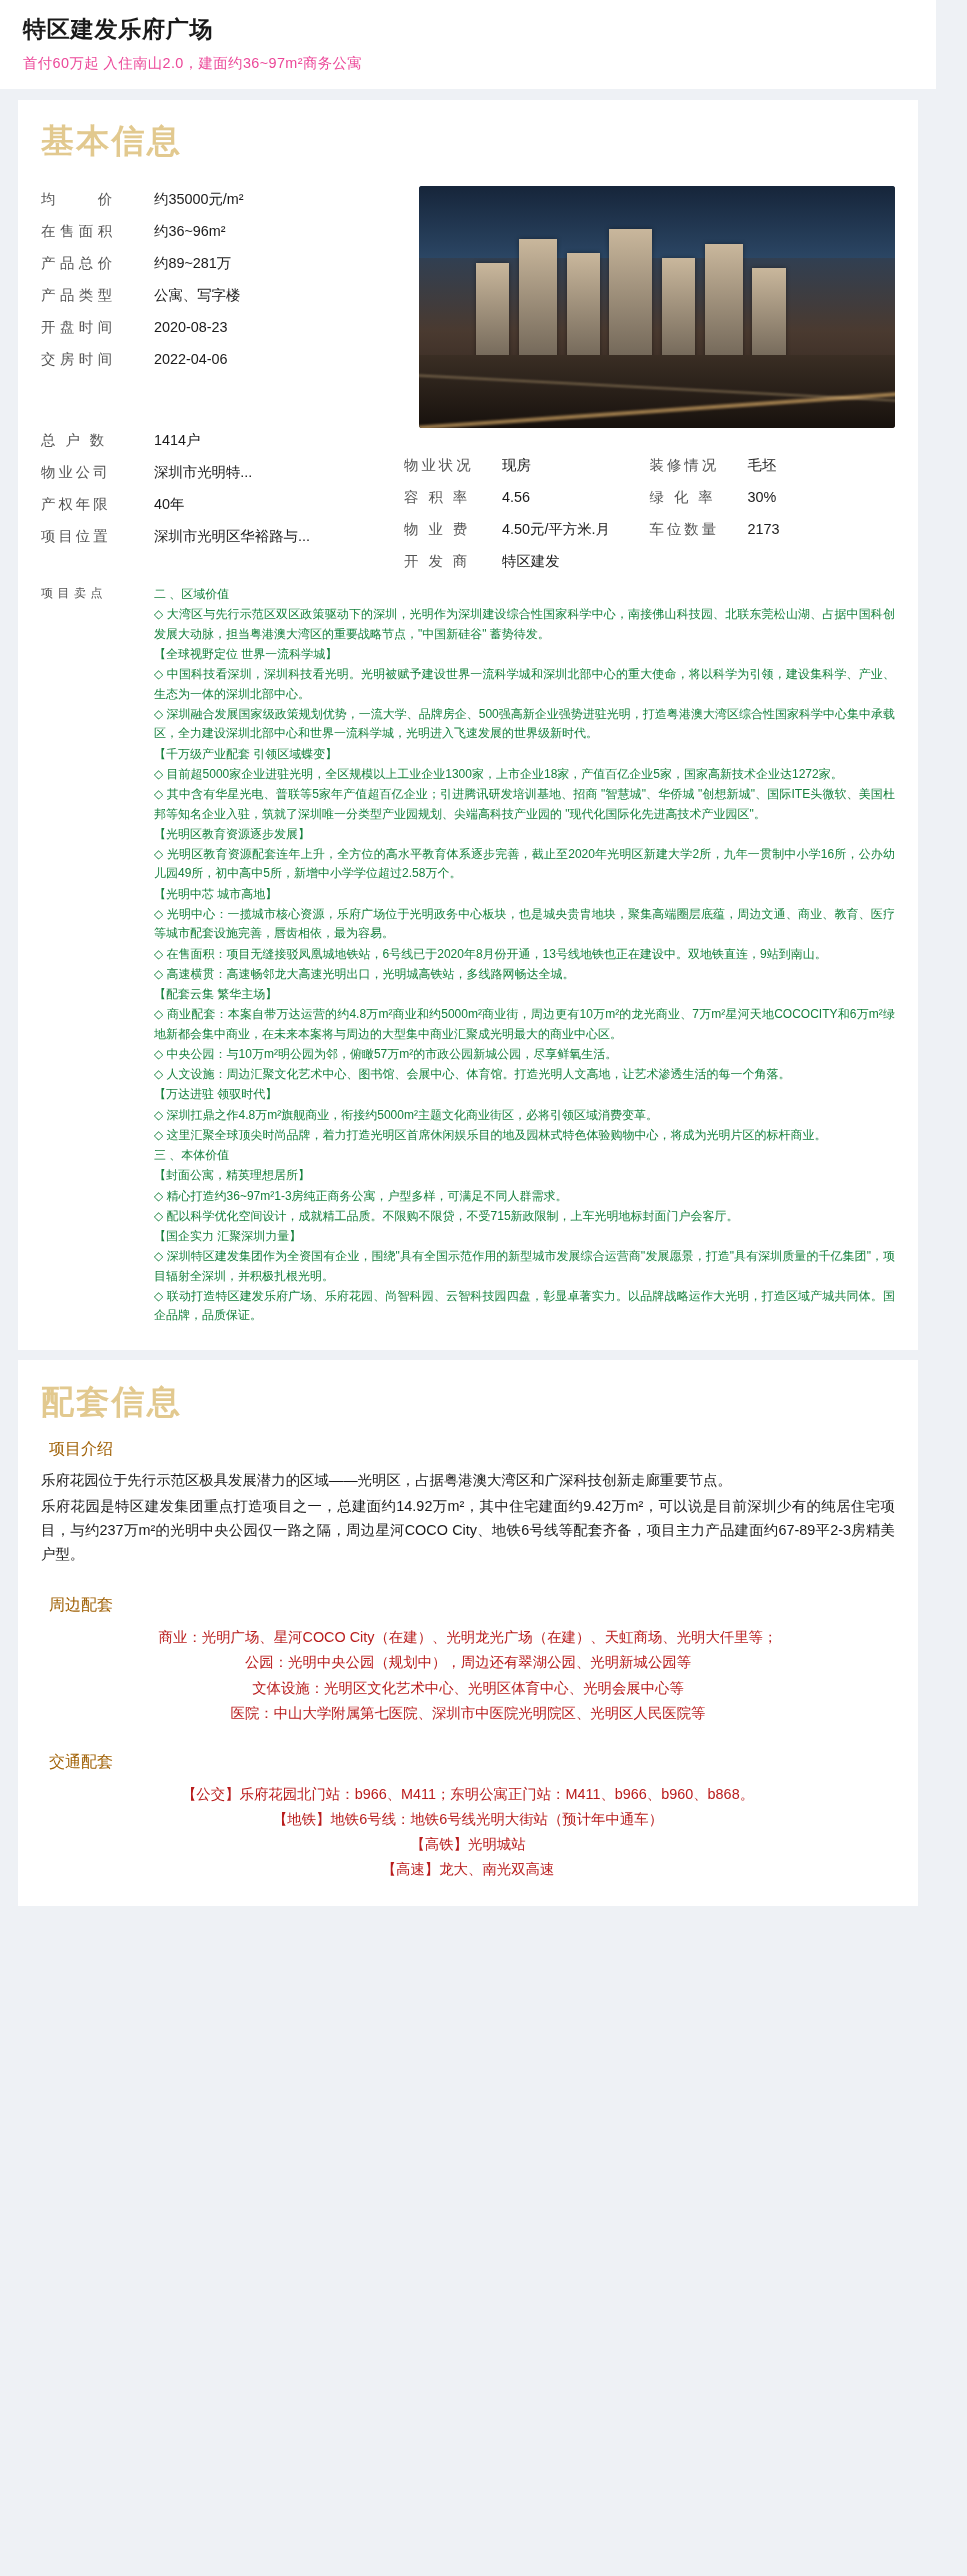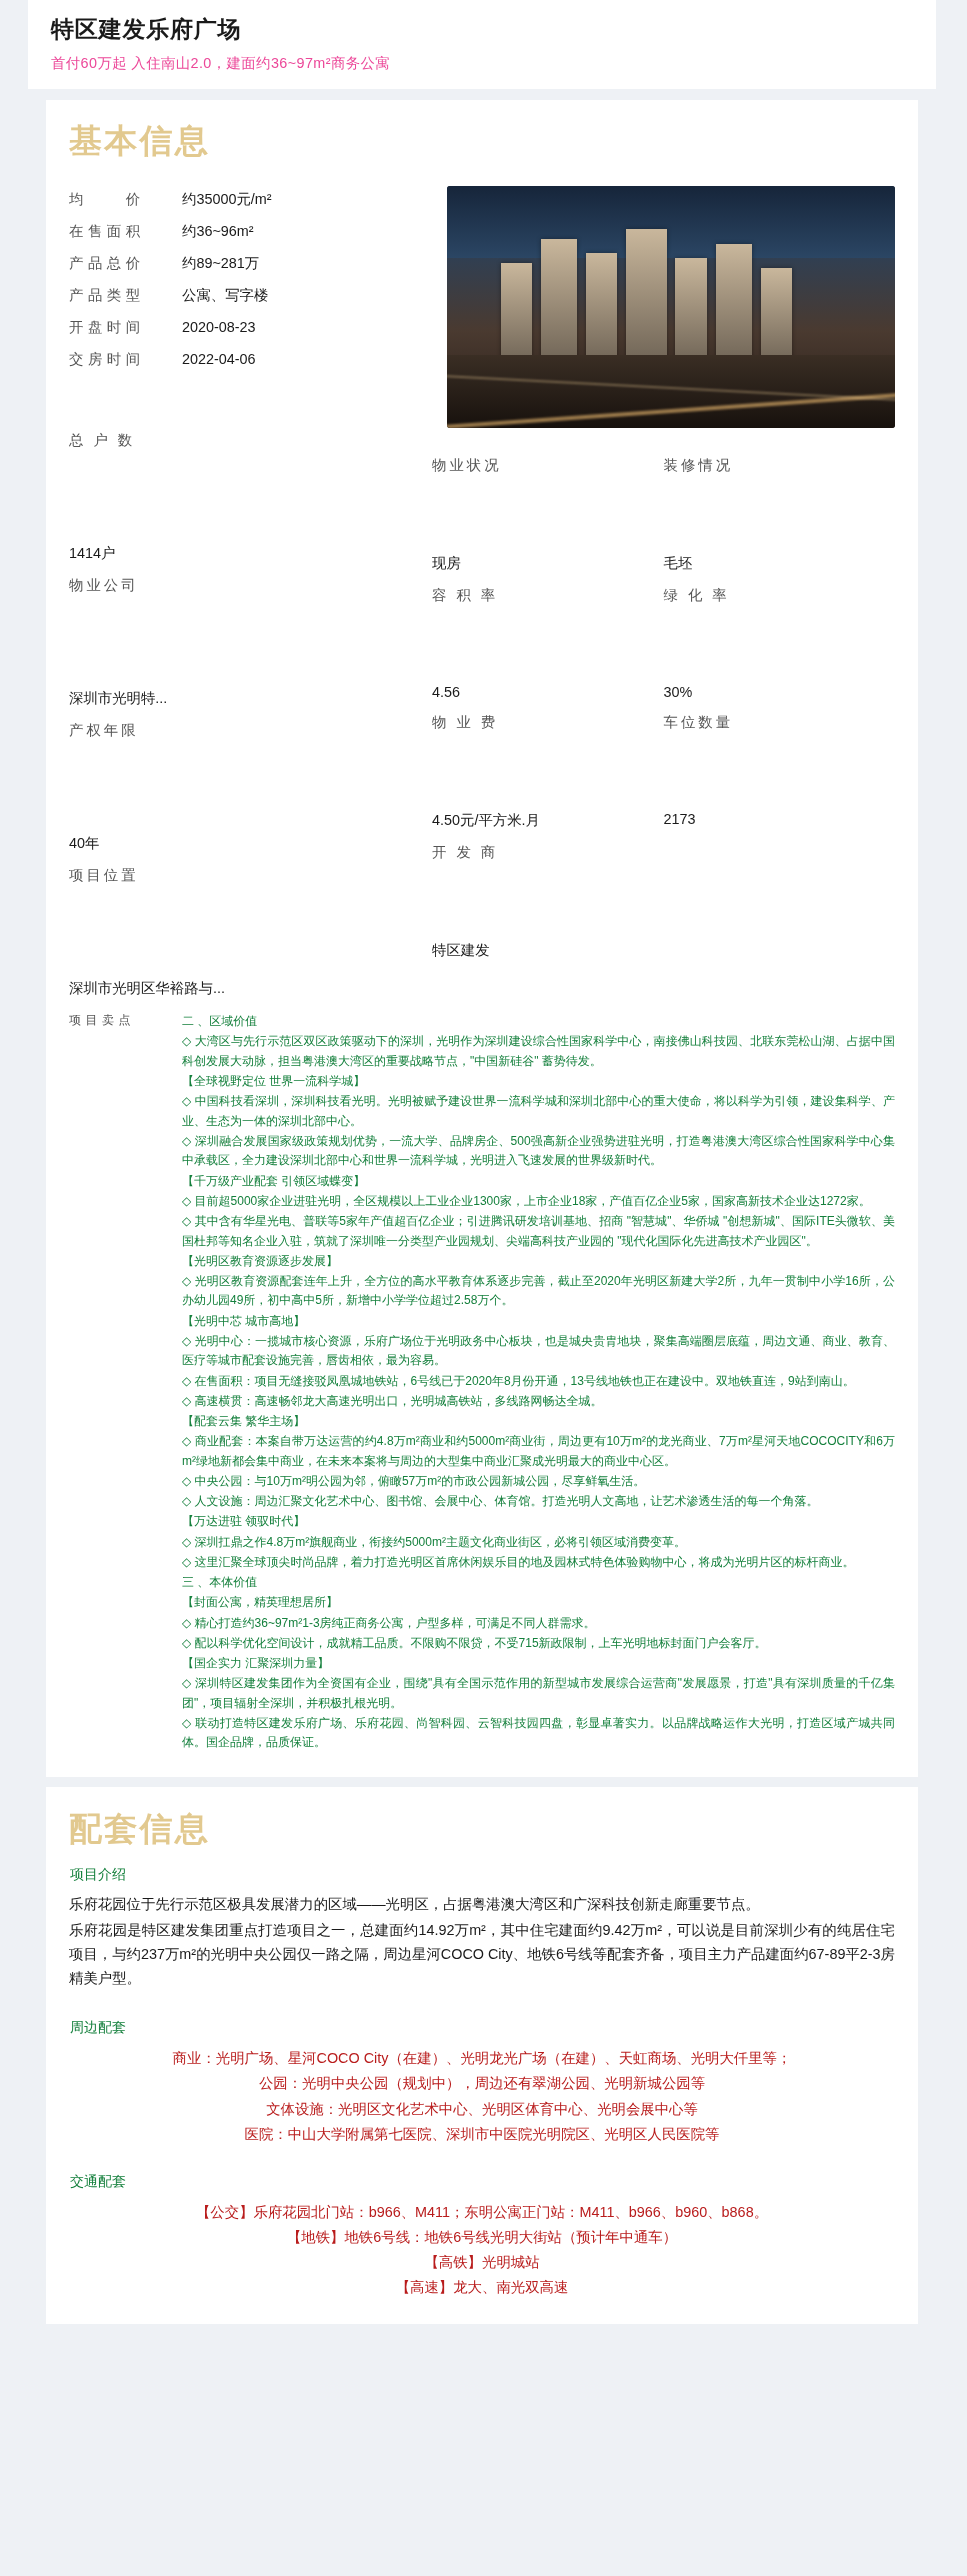--- a/index.html
+++ b/index.html
@@ -2,21 +2,21 @@
 <html style="font-size:12px"><head>
 <meta charset="utf-8">
 <style>
   * { box-sizing: border-box; margin: 0; padding: 0; }
   body {
     font-family: "Liberation Sans", "DejaVu Sans", sans-serif;
     background: #eef1f5;
     width: 968px;
     color: #333;
   }
-  .page { width: 936px; padding-left: 28px; }
+  .page { width: 936px; }
 
   
   .header {
     background: #ffffff;
     padding: 13.6px 23px 16.6px 23px;
   }
   .header-title {
     font-size: 23px;
     font-weight: bold;
     color: #1a1a1a;
@@ -111,21 +111,20 @@
     margin-top: 3px;
   }
   .stats-col-left { flex: 0 0 363px; }
   .stats-col-right { flex: 1; display: flex; }
   .stats-sub { flex: 1; margin-top: 25px; }
   .stat-row {
     display: flex;
     align-items: baseline;
     margin-bottom: 13px;
     font-size: 14.4px;
-    flex-direction: column;
   }
   .stat-label {
     color: #555;
     flex: 0 0 98px;
     letter-spacing: 3px;
   }
   .stat-label.wide { flex: 0 0 113px; }
   .stat-value { color: #1a1a1a; }
 
   
@@ -142,23 +141,23 @@
   .sell-body { flex: 1; }
   .sell-body p {
     line-height: 1.62;
     color: #15803d;
     text-align: justify;
     margin-bottom: 0.8px;
   }
 
   
   .sub-head {
-    font-size: 14px;
-    color: #15803d;
-    margin: 6px 0 9px 1px;
+    font-size: 16px;
+    color: #a16207;
+    margin: 6px 0 9px 8px;
   }
   .para {
     font-size: 14.4px;
     line-height: 1.65;
     color: #1a1a1a;
     text-align: justify;
     margin-bottom: 3px;
   }
   .gap { height: 19.7px; }
   .list-line {

